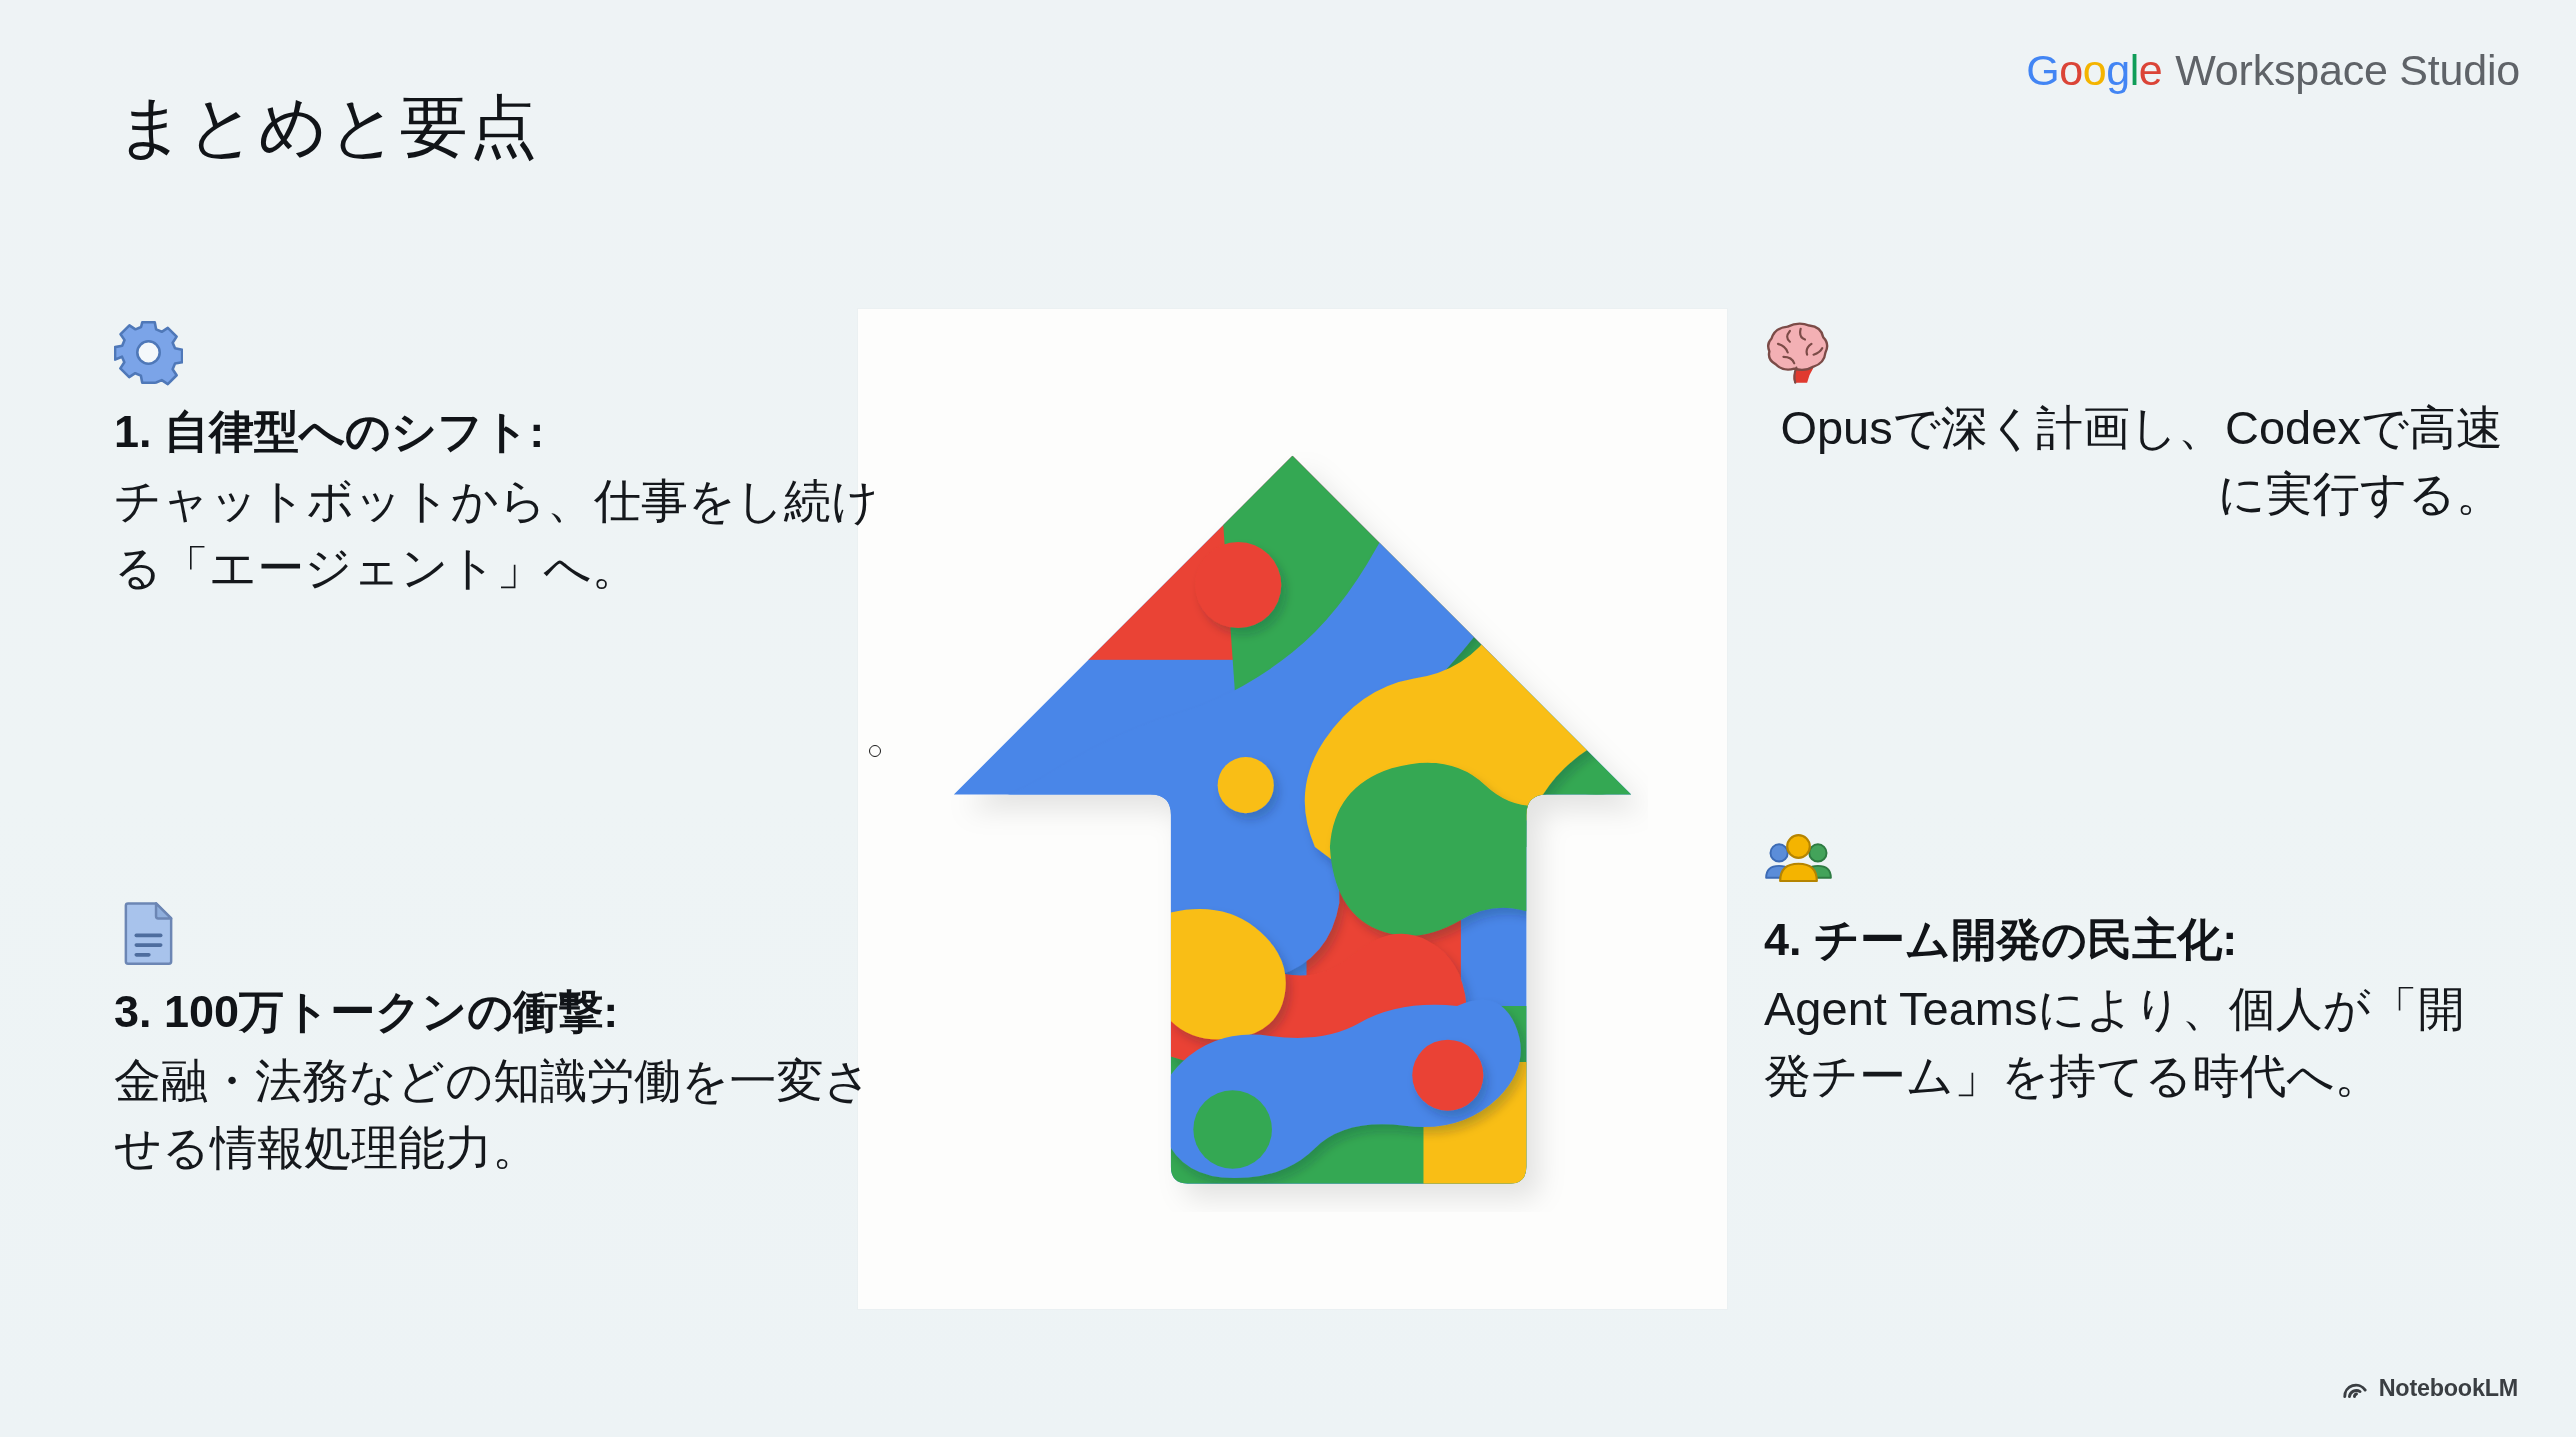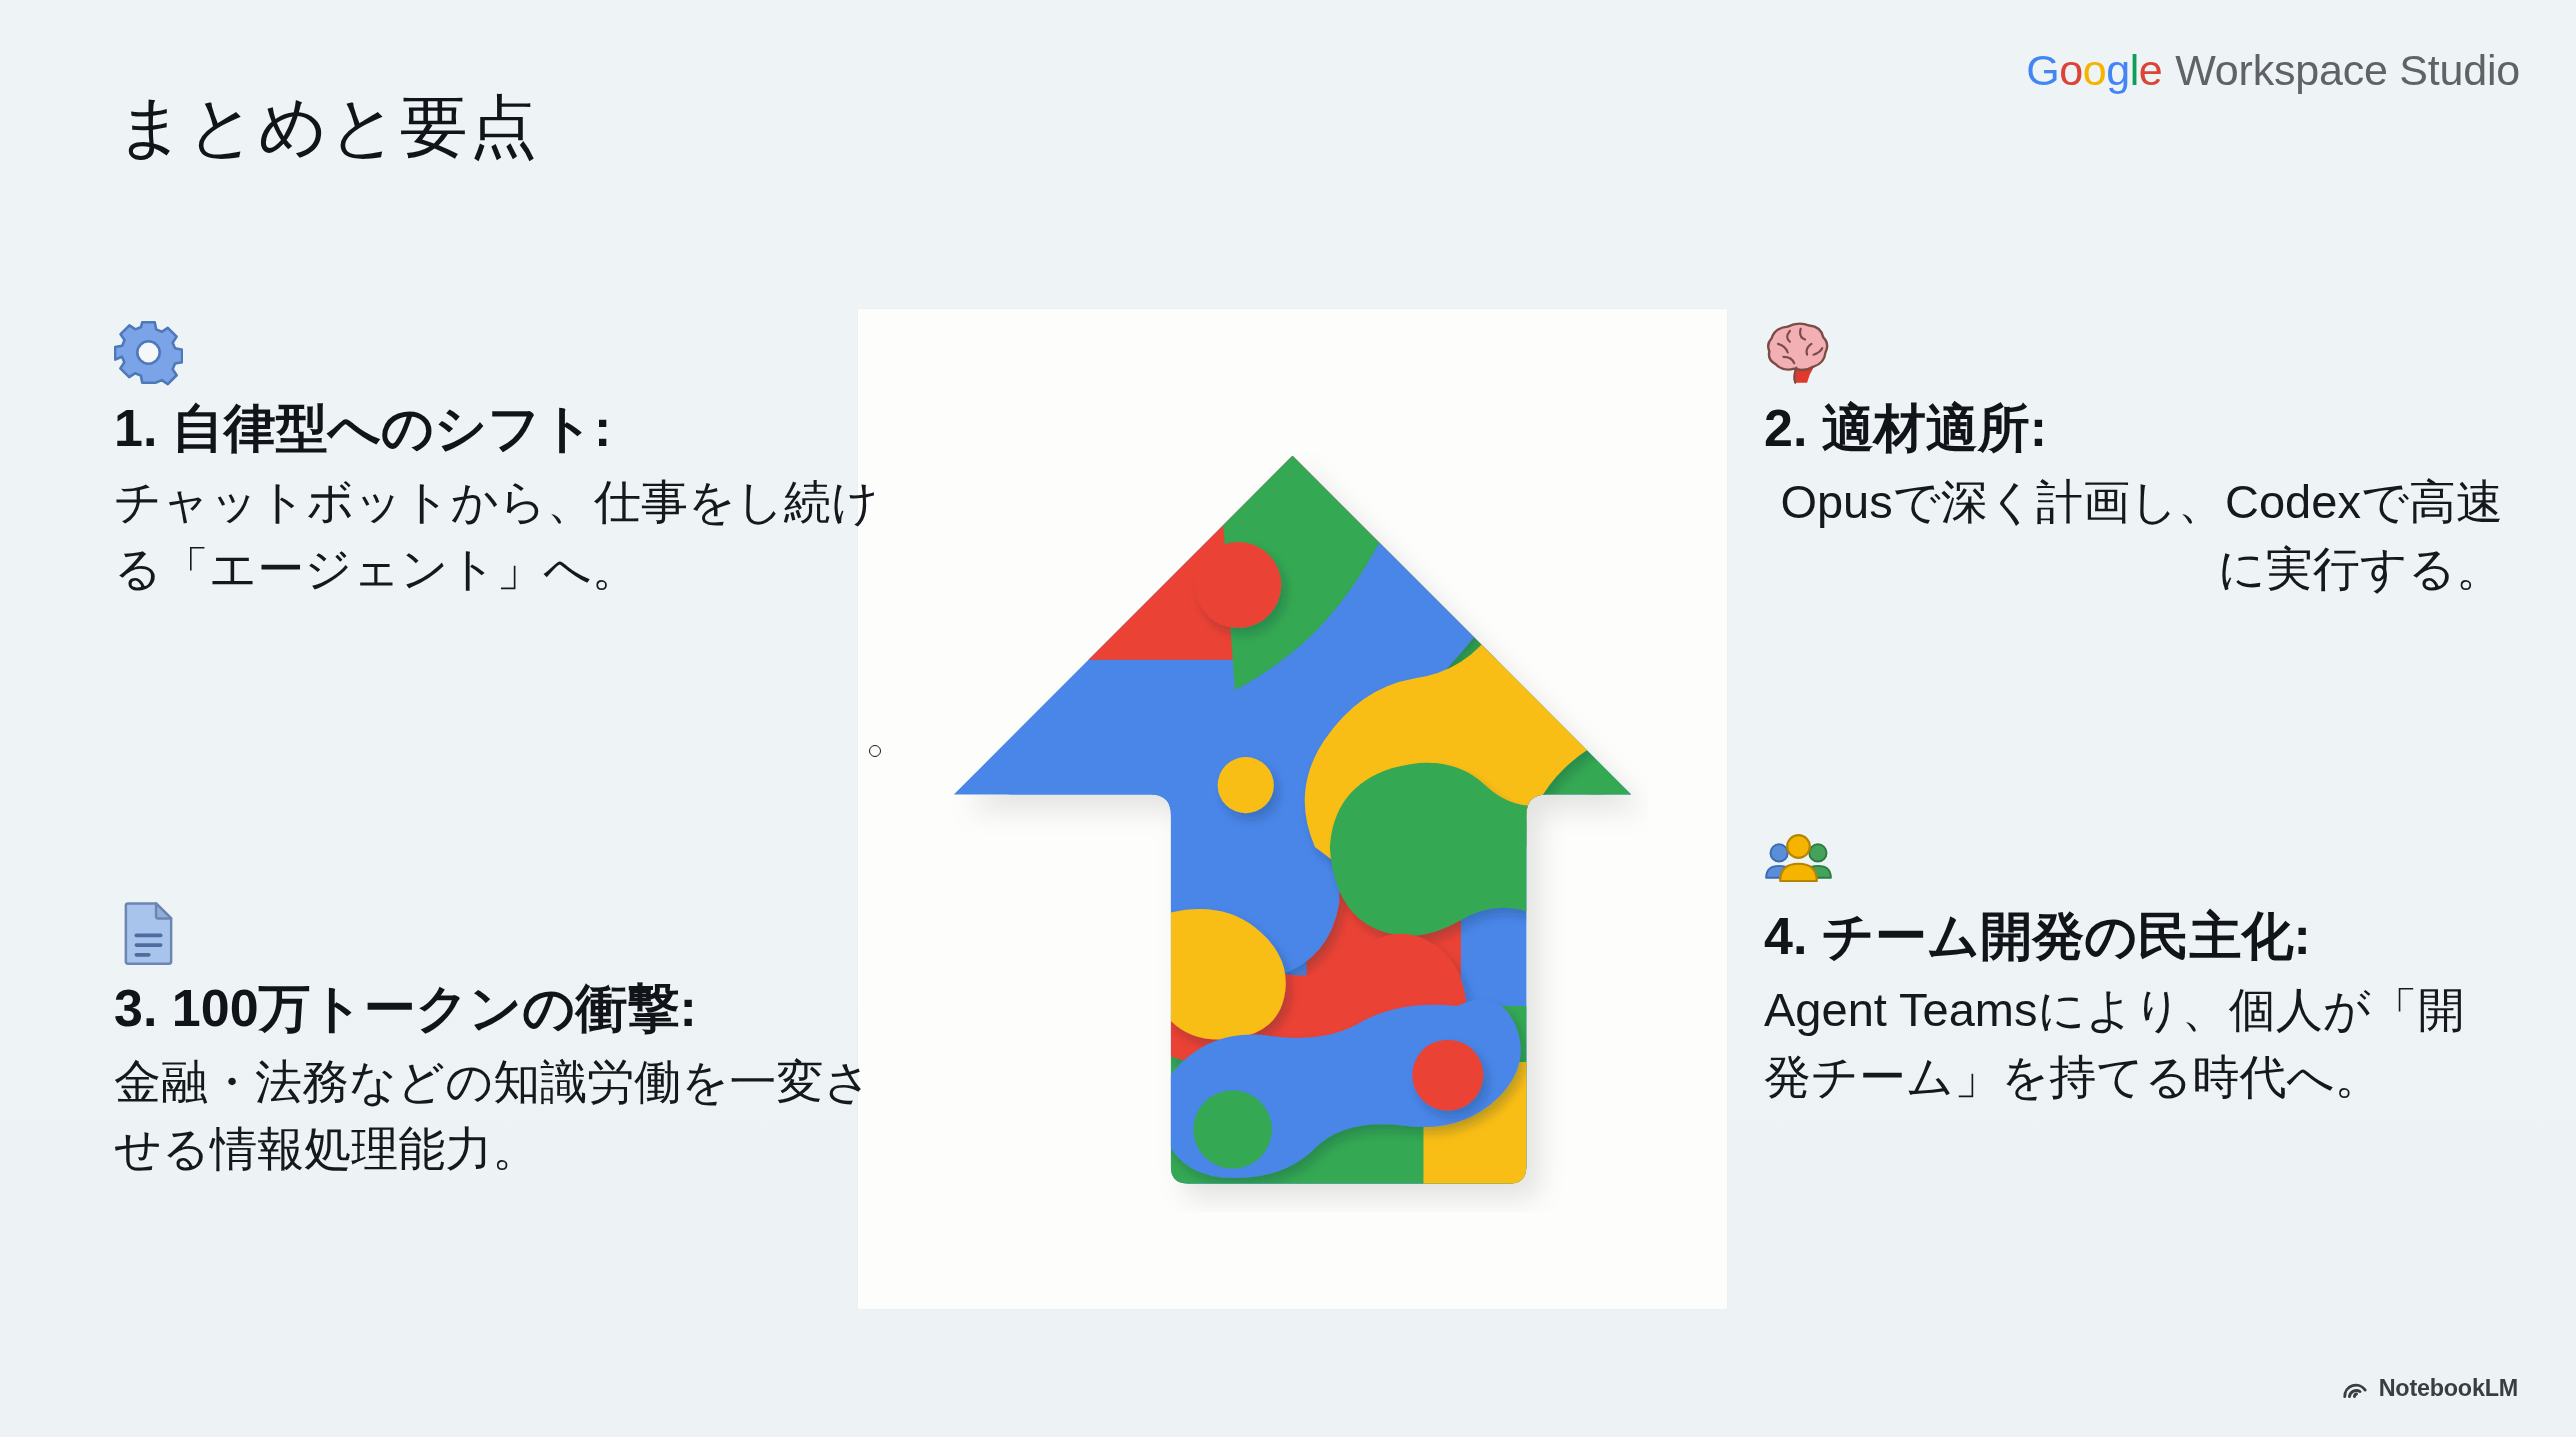--- a/index.html
+++ b/index.html
@@ -85,25 +85,25 @@
     height: 10.3px;
     border: 1.9px solid #1a1a1a;
     border-radius: 50%;
     background: transparent;
   }
 
   
   .bullet { position: absolute; }
   .bullet-icon { width: 69px; height: 69px; display: block; }
   .bullet-heading {
-    font-size: 52px;
+    font-size: 45px;
     font-weight: 700;
     color: #111418;
     line-height: 1.28;
-    margin-top: 8px;
+    margin-top: 16px;
     white-space: nowrap;
   }
   .bullet-body {
     font-size: 47px;
     font-weight: 400;
     color: #15181c;
     line-height: 1.42;
     margin-top: 7.5px;
   }
 
@@ -212,21 +212,20 @@
 
   <div class="bullet" id="bullet-2">
     <div class="bullet-icon-wrap">
       <svg class="bullet-icon" viewBox="0 0 64 64" aria-hidden="true">
         <path d="M30 46 Q26 54 28 60 L40 60 Q42 52 46 46 Z" fill="#E03A2F"></path>
         <path d="M22 8 Q10 9 7 19 Q2 24 5 31 Q3 39 11 43 Q18 50 28 47 Q38 50 46 45 Q56 42 57 32 Q61 24 55 18 Q53 8 42 7 Q32 3 22 8 Z" fill="#F3B0B4" stroke="#7B4B47" stroke-width="2.2" stroke-linejoin="round"></path>
         <path d="M24 12 Q19 18 24 22 M34 10 Q32 18 38 20 M13 24 Q20 26 22 32 M44 24 Q38 28 40 34 M18 36 Q26 36 28 42 M46 34 Q52 32 54 28" fill="none" stroke="#7B4B47" stroke-width="2" stroke-linecap="round"></path>
         <path d="M30 46 Q27 53 29 60" fill="none" stroke="#7B4B47" stroke-width="2" stroke-linecap="round"></path>
       </svg>
     </div>
-    <div class="bullet-heading">2. 適材適所:</div>
     <div class="bullet-body">Opusで深く計画し、Codexで高速に実行する。</div>
   </div>
 
   <div class="bullet" id="bullet-3">
     <div class="bullet-icon-wrap">
       <svg class="bullet-icon" viewBox="0 0 64 64" aria-hidden="true">
         <path d="M13 5 h26 l14 14 v40 a2 2 0 0 1 -2 2 h-38 a2 2 0 0 1 -2 -2 v-52 a2 2 0 0 1 2 -2 z" fill="#A8C3EC" stroke="#6C86B4" stroke-width="2.3" stroke-linejoin="round"></path>
         <path d="M39 5 v12 a2 2 0 0 0 2 2 h12 z" fill="#8FAEDC" stroke="#6C86B4" stroke-width="2.3" stroke-linejoin="round"></path>
         <rect x="19" y="33" width="26" height="3.4" rx="1.7" fill="#4E6D9E"></rect>
         <rect x="19" y="42" width="26" height="3.4" rx="1.7" fill="#4E6D9E"></rect>

